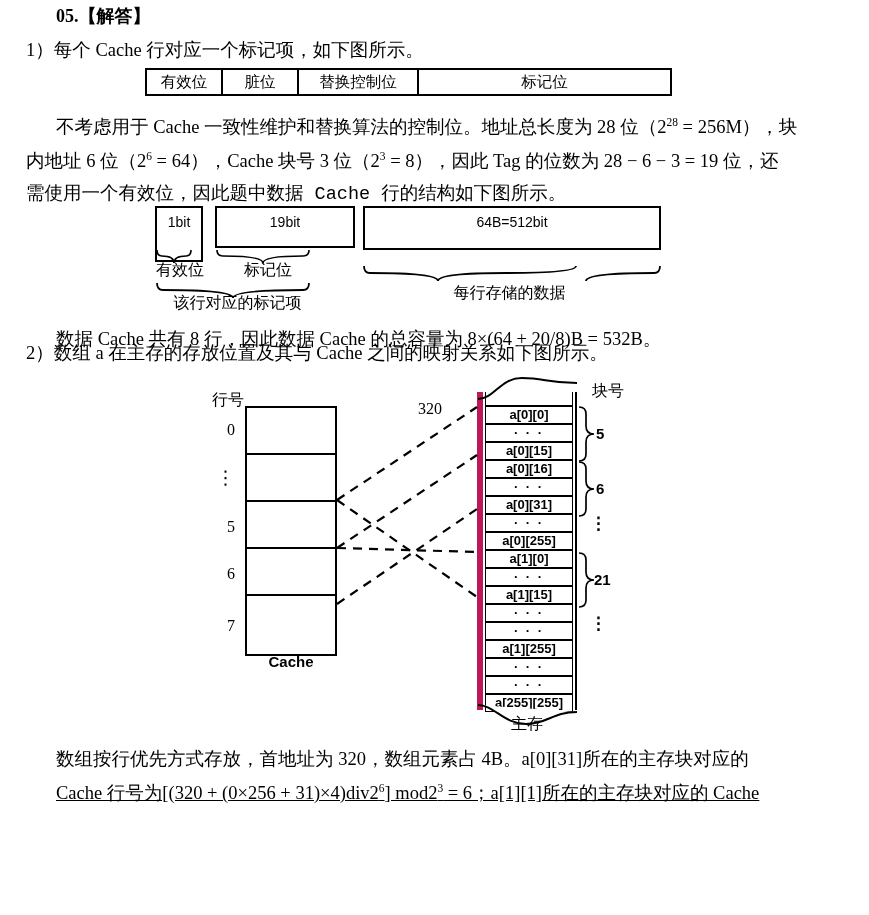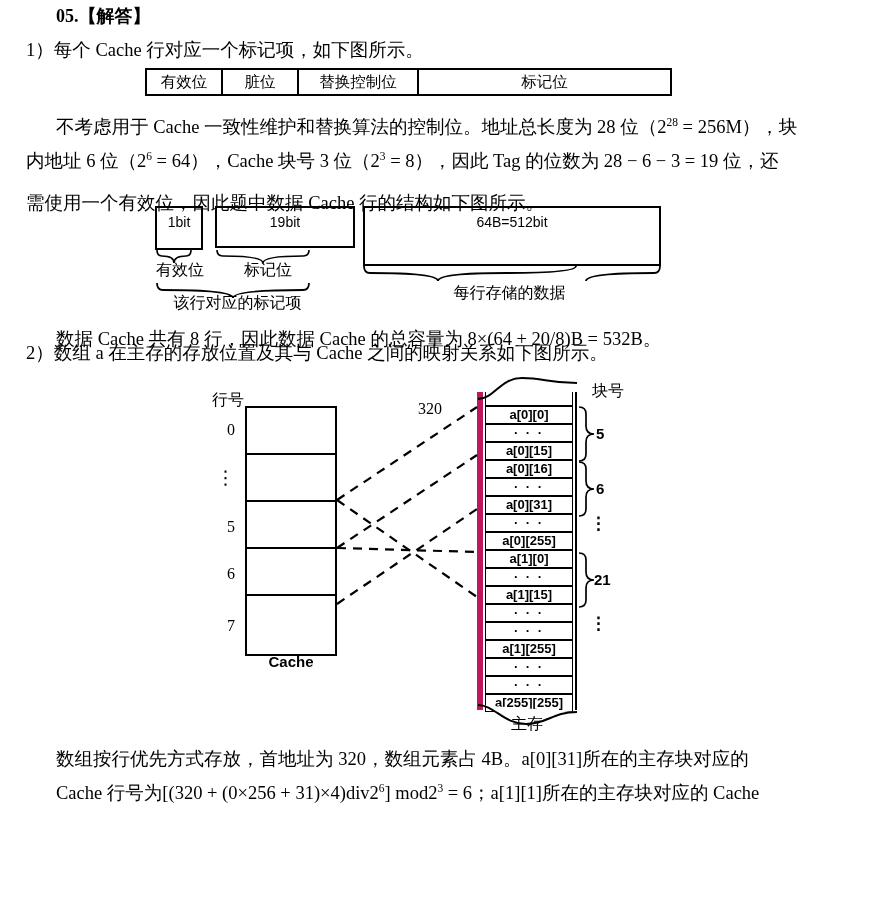--- a/index.html
+++ b/index.html
@@ -133,27 +133,27 @@
     </tr>
   </tbody>
     </table>
 
   <div class="txt para" style="left:56px; top:110px;">
     <span>不考虑用于 Cache 一致性维护和替换算法的控制位。地址总长度为 28 位（2</span><sup>28</sup><span> = 256M），块</span>
   </div>
   <div class="txt para" style="left:26px; top:144px;">
     <span>内地址 6 位（2</span><sup>6</sup><span> = 64），Cache 块号 3 位（2</span><sup>3</sup><span> = 8），因此 Tag 的位数为 28 − 6 − 3 = 19 位，还</span>
   </div>
-  <div class="txt para" style="left:26px; top:186px;">需使用一个有效位，因此题中数据 Cache 行的结构如下图所示。</div>
+  <div class="txt para" style="left:26px; top:178px;font-family:Liberation Mono, monospace;">需使用一个有效位，因此题中数据 Cache 行的结构如下图所示。</div>
 
   <div class="d2" style="left:0px; top:0px;">
 
-    <div class="d2box" style="left:155px; top:206px; width:48px;  height:44px;">1bit</div>
+    <div class="d2box" style="left:155px; top:206px; width:48px;  height:56px;">1bit</div>
     <div class="d2box" style="left:215px; top:206px; width:140px; height:42px;">19bit</div>
-    <div class="d2box" style="left:363px; top:206px; width:298px; height:60px;">64B=512bit</div>
+    <div class="d2box" style="left:363px; top:206px; width:298px; height:44px;">64B=512bit</div>
 
     <svg class="ovl" width="869" height="915">
 
       <path d="M157,250 q0,6 5,6 q12,0 12,7 q0,-7 12,-7 q5,0 5,-6" fill="none" stroke="#000" stroke-width="1.6"></path>
 
       <path d="M217,250 q0,6 6,6 q40,0 40,7 q0,-7 40,-7 q6,0 6,-6" fill="none" stroke="#000" stroke-width="1.6"></path>
 
       <path d="M157,283 q0,7 6,7 q70,0 70,8 q0,-8 70,-8 q6,0 6,-7" fill="none" stroke="#000" stroke-width="1.8"></path>
 
       <path d="M364,266 q0,7 6,7 q68,0 68,8 q0,-8 68,-8 q70,0 70,-7" fill="none" stroke="#000" stroke-width="1.8"></path>
@@ -241,18 +241,18 @@
     <div class="blknum" style="left:596px; top:480px;">6</div>
     <div class="blknum" style="left:594px; top:571px;">21</div>
 
     <div class="vdots" style="left:590px; top:520px; width:16px; font-size:17px;">⋮</div>
     <div class="vdots" style="left:590px; top:620px; width:16px; font-size:17px;">⋮</div>
 
     <div class="captcn" style="left:487px; top:714px; width:80px;">主存</div>
   </div>
 
   <div class="txt para" style="left:56px; top:742px;">数组按行优先方式存放，首地址为 320，数组元素占 4B。a[0][31]所在的主存块对应的</div>
-  <div class="txt para" style="left:56px; top:776px;">
+  <div class="txt para" style="left:56px; top:776px;text-decoration:underline;">
     <span>Cache 行号为[(320 + (0×256 + 31)×4)div2</span><sup>6</sup><span>] mod2</span><sup>3</sup><span> = 6；a[1][1]所在的主存块对应的 Cache</span>
   </div>
 
 
 </div>
 
 </body></html>

